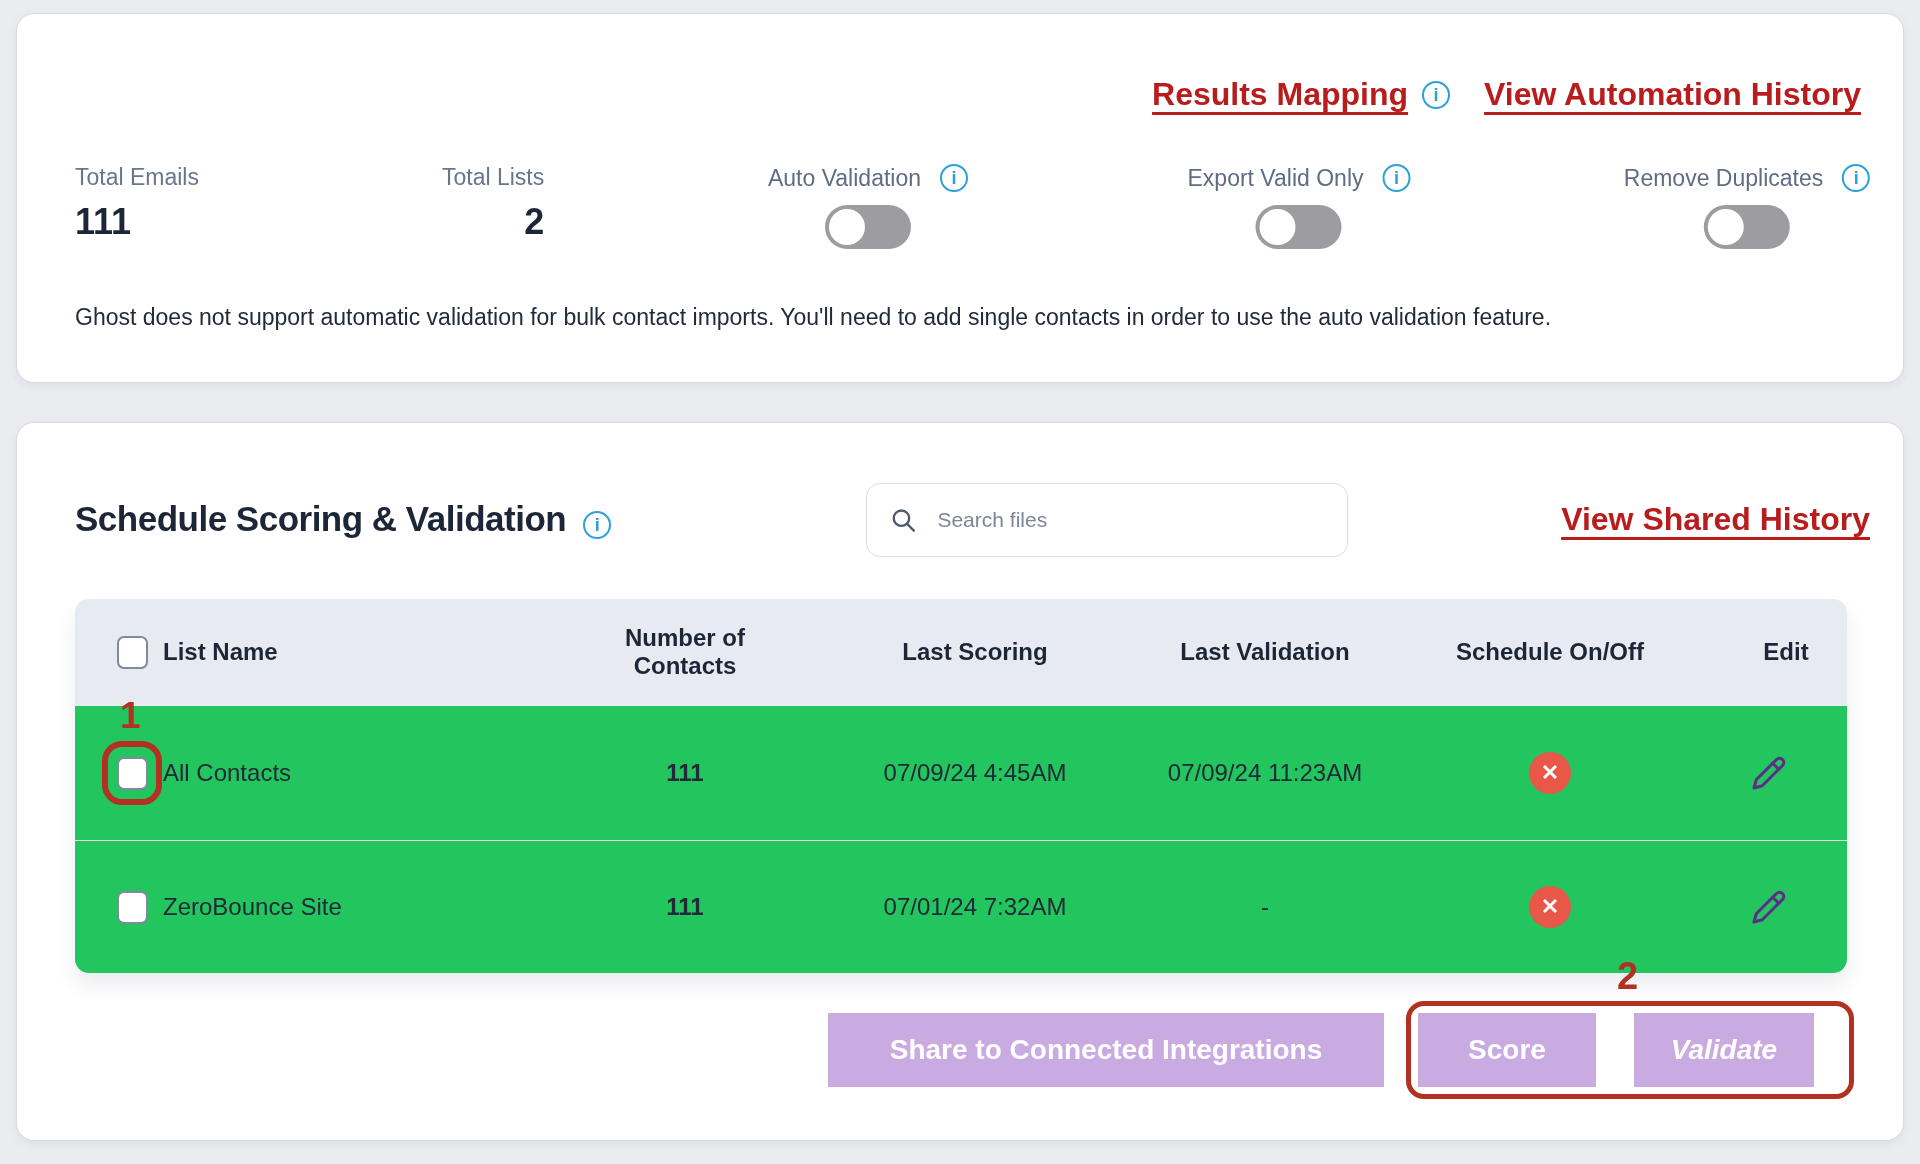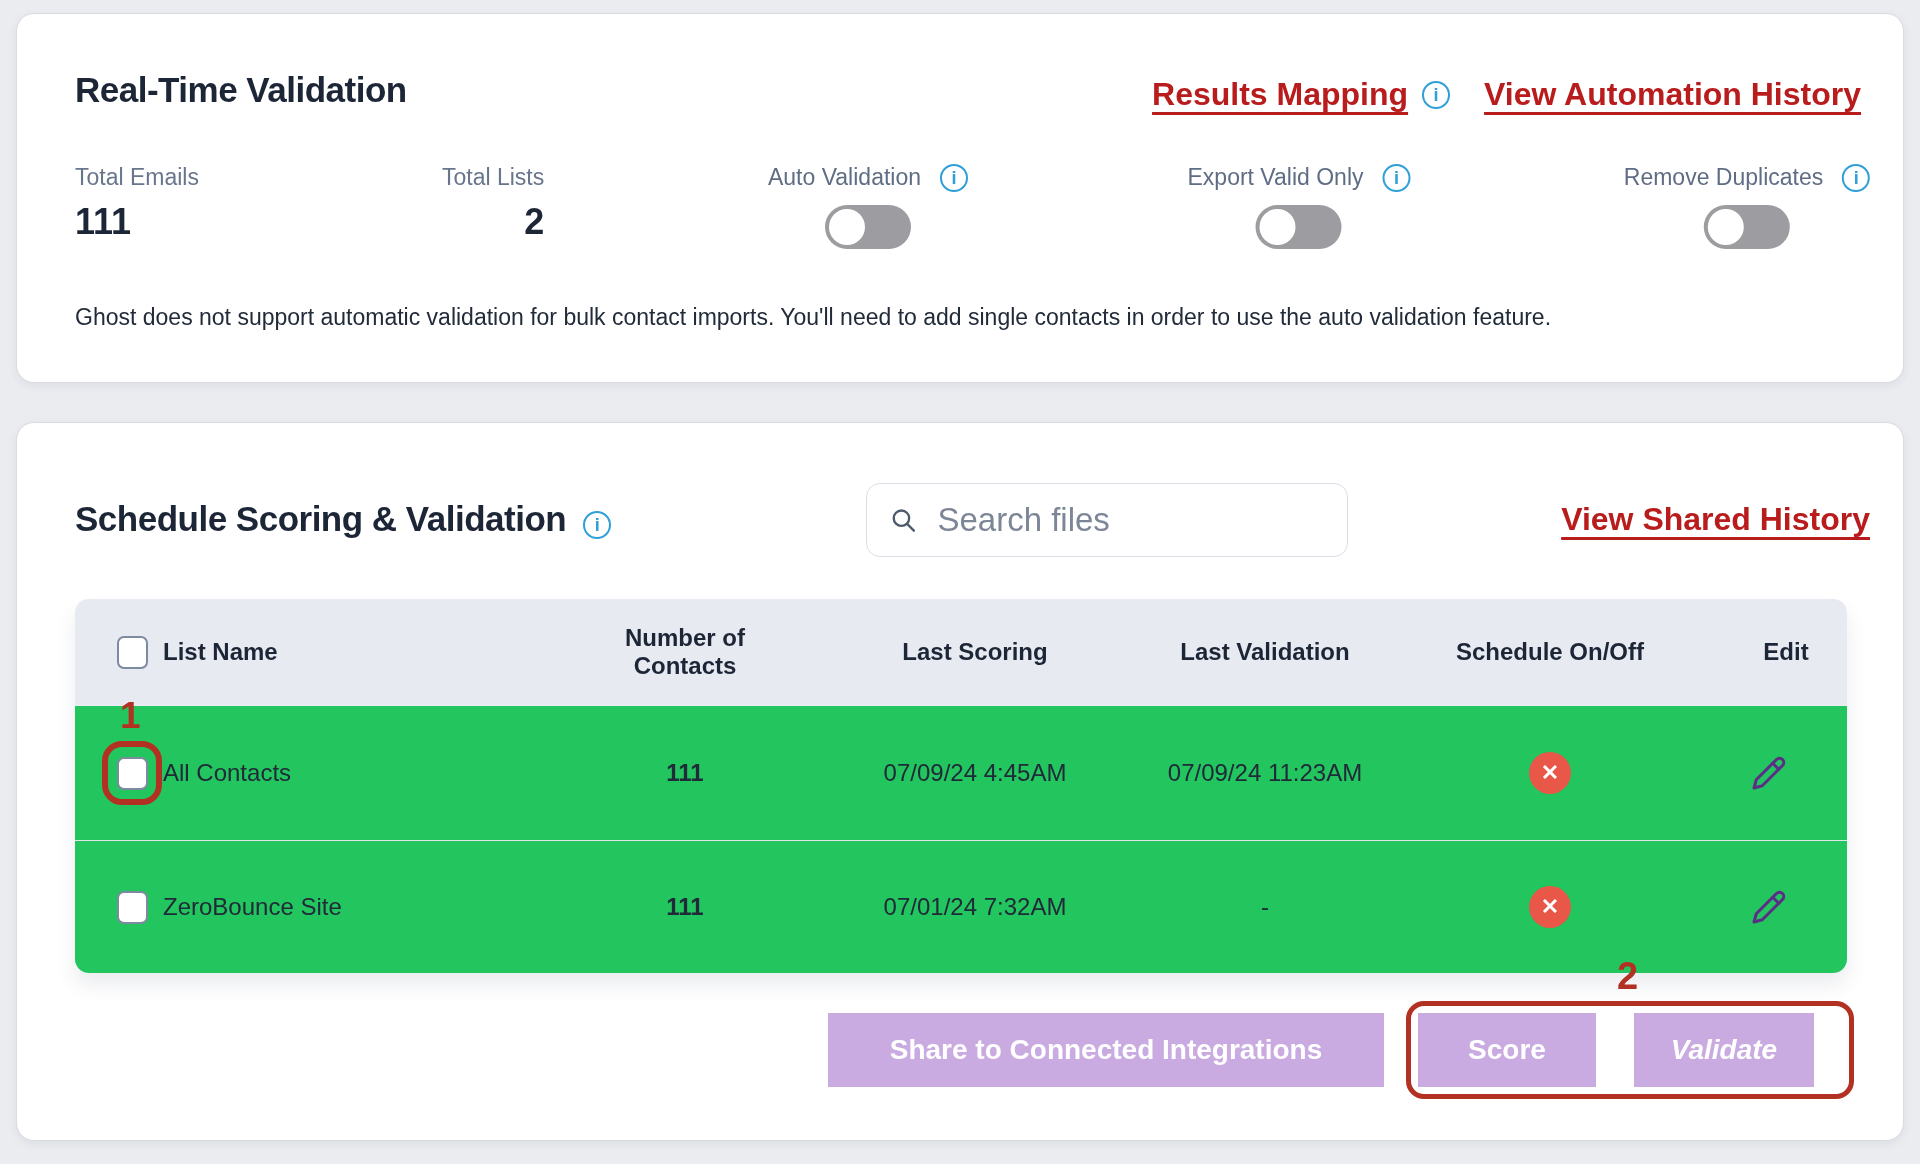--- a/index.html
+++ b/index.html
@@ -49,39 +49,39 @@
   .stat-label { font-size:23px; color:#68768c; }
   .stat-value { margin-top:10px; font-size:36px; font-weight:800; color:#1d2637; }
 
   .toggle-group {
     position:absolute; top:150px; transform:translateX(-50%);
     display:flex; flex-direction:column; align-items:center; gap:13px;
   }
   #tg-auto   { left:851px; }
   #tg-export { left:1282px; }
   #tg-remove { left:1730px; }
-  .toggle-label { display:flex; align-items:flex-start; gap:19px; font-size:23px; color:#5f6d84; white-space:nowrap; }
+  .toggle-label { display:flex; align-items:center; gap:19px; font-size:23px; color:#5f6d84; white-space:nowrap; }
   .toggle { position:relative; width:86px; height:44px; border-radius:22px; background:#9d9da1; cursor:pointer; }
   .toggle .knob { position:absolute; left:4px; top:4px; width:36px; height:36px; border-radius:50%; background:#ffffff; }
 
   .rt-note { position:absolute; left:58px; top:290px; font-size:23px; color:#222b39; }
 
   
   .sv-title-row { position:absolute; left:58px; top:76px; display:flex; align-items:flex-end; gap:17px; }
   .sv-title { font-size:35px; font-weight:800; color:#1d2637; letter-spacing:-0.5px; }
 
   .search-box {
     position:absolute; left:849px; top:60px; width:482px; height:74px;
     background:#ffffff; border:1px solid #dcdee6; border-radius:14px;
     display:flex; align-items:center; padding:0 22px; gap:20px;
   }
   .search-box input {
     border:none; outline:none; background:transparent;
     font-family:"Liberation Sans", sans-serif;
-    font-size:33px; color:#333d4d; width:100%;
+    font-size:21px; color:#333d4d; width:100%;
   }
   .search-box input::placeholder { color:#7c8696; }
 
   .shared-link { position:absolute; right:33px; top:78px; }
 
   .table {
     position:absolute; left:58px; top:176px; width:1772px;
     border-radius:14px;
     box-shadow:0 12px 20px rgba(60,70,95,.10);
   }
@@ -135,21 +135,20 @@
   #ann2-box  { left:1389px; top:578px; width:448px; height:98px; border:5px solid #b23122; border-radius:18px; }
   #ann2-label{ left:1600px; top:532px; font-size:38px; font-weight:700; }
 </style>
 </head>
 <body>
 
 <div class="page">
 
   <section class="card" id="card-realtime">
 
-    <h1 class="rt-title">Real-Time Validation</h1>
 
     <div class="rt-links">
       <span class="link-with-info">
         <a class="link-purple">Results Mapping</a>
         <span class="info-icon">i</span>
       </span>
       <a class="link-purple">View Automation History</a>
     </div>
 
     <div class="stat" id="stat-emails">

